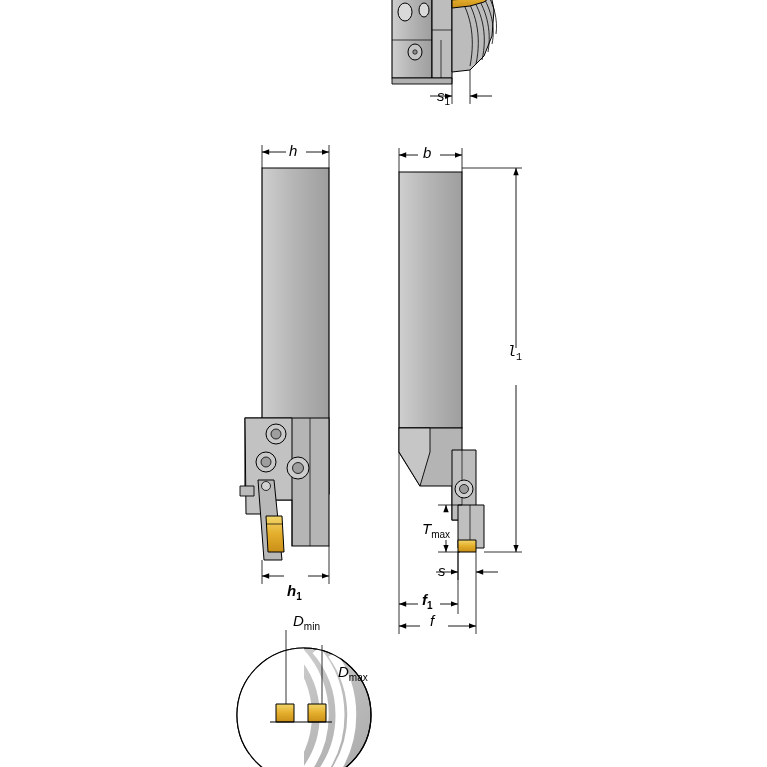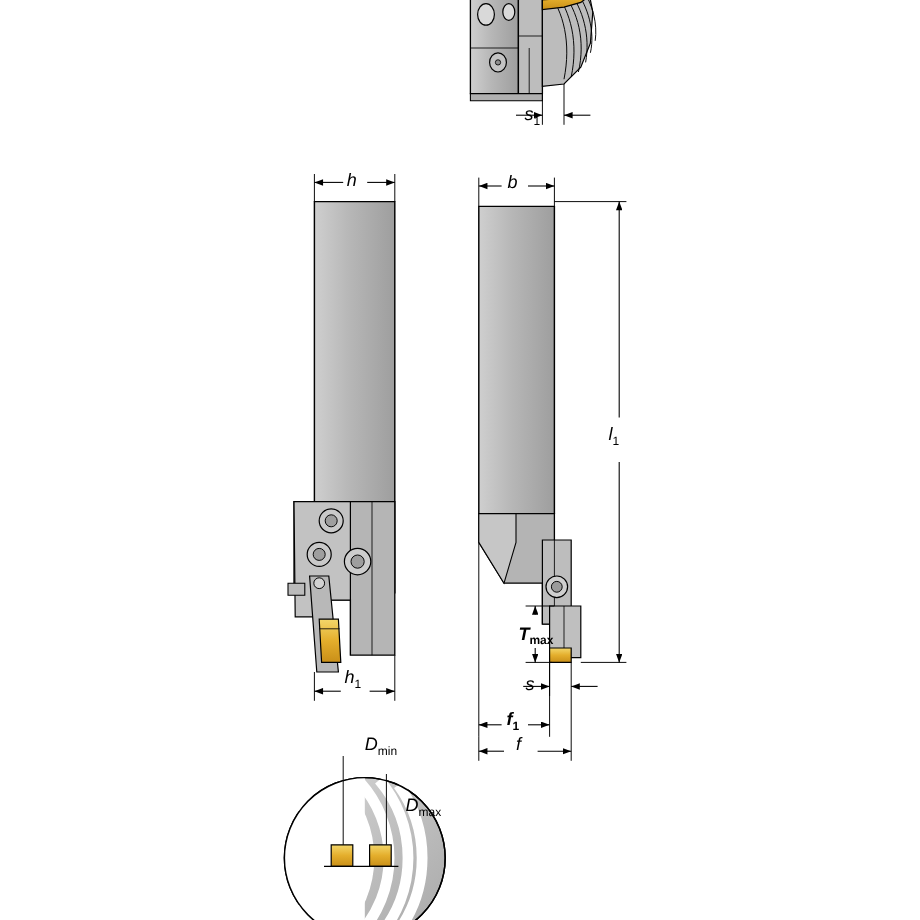--- a/index.html
+++ b/index.html
@@ -196,45 +196,45 @@
 </div>
 
 <div class="lbl" style="left:289px;top:143px;">
   <span>h</span>
 </div>
 
 <div class="lbl" style="left:423px;top:145px;">
   <span>b</span>
 </div>
 
-<div class="lbl" style="left:507px;top:355px;">
+<div class="lbl" style="left:507px;top:345px;font-family:Liberation Mono, monospace;">
   <span>l</span><sub>1</sub>
 </div>
 
-<div class="lbl" style="left:287px;top:557px;">
+<div class="lbl" style="left:287px;top:583px;font-weight:bold;">
   <span>h</span><sub>1</sub>
 </div>
 
-<div class="lbl" style="left:432px;top:521px;font-weight:bold;">
+<div class="lbl" style="left:422px;top:521px;">
   <span>T</span><sub>max</sub>
 </div>
 
 <div class="lbl" style="left:438px;top:563px;">
   <span>s</span>
 </div>
 
 <div class="lbl" style="left:422px;top:592px;font-weight:bold;">
   <span>f</span><sub>1</sub>
 </div>
 
 <div class="lbl" style="left:430px;top:613px;">
   <span>f</span>
 </div>
 
-<div class="lbl" style="left:293px;top:613px;margin-left:11px;">
+<div class="lbl" style="left:293px;top:613px;">
   <span>D</span><sub>min</sub>
 </div>
 
 <div class="lbl" style="left:338px;top:664px;">
   <span>D</span><sub>max</sub>
 </div>
 
 </div>
 
 </body></html>

